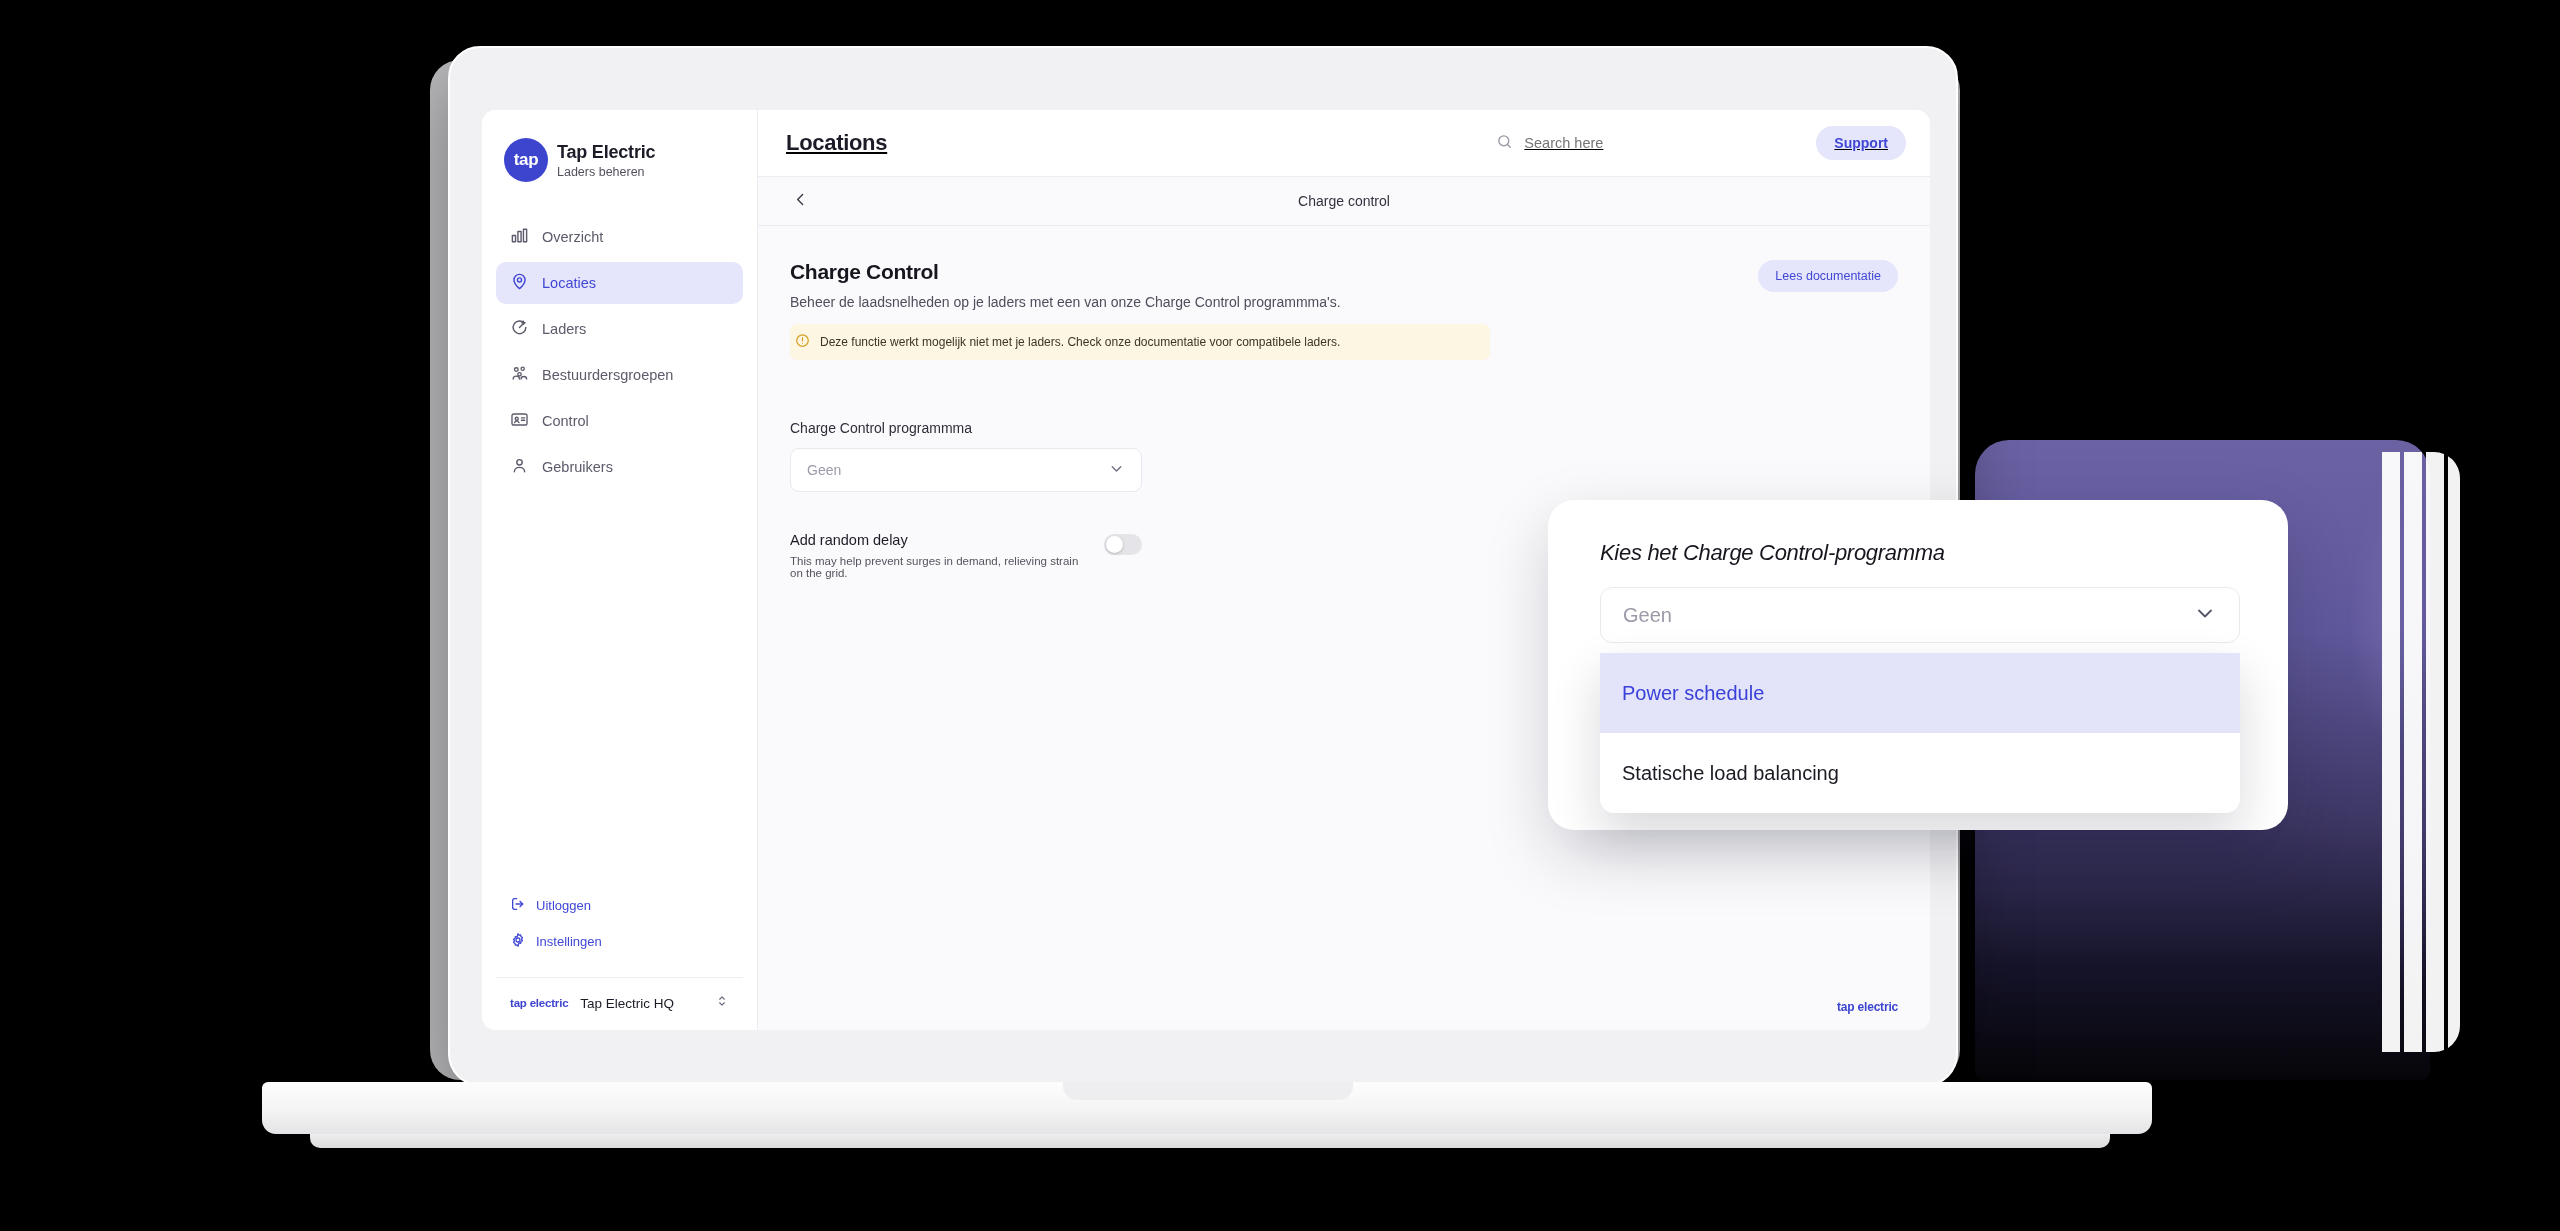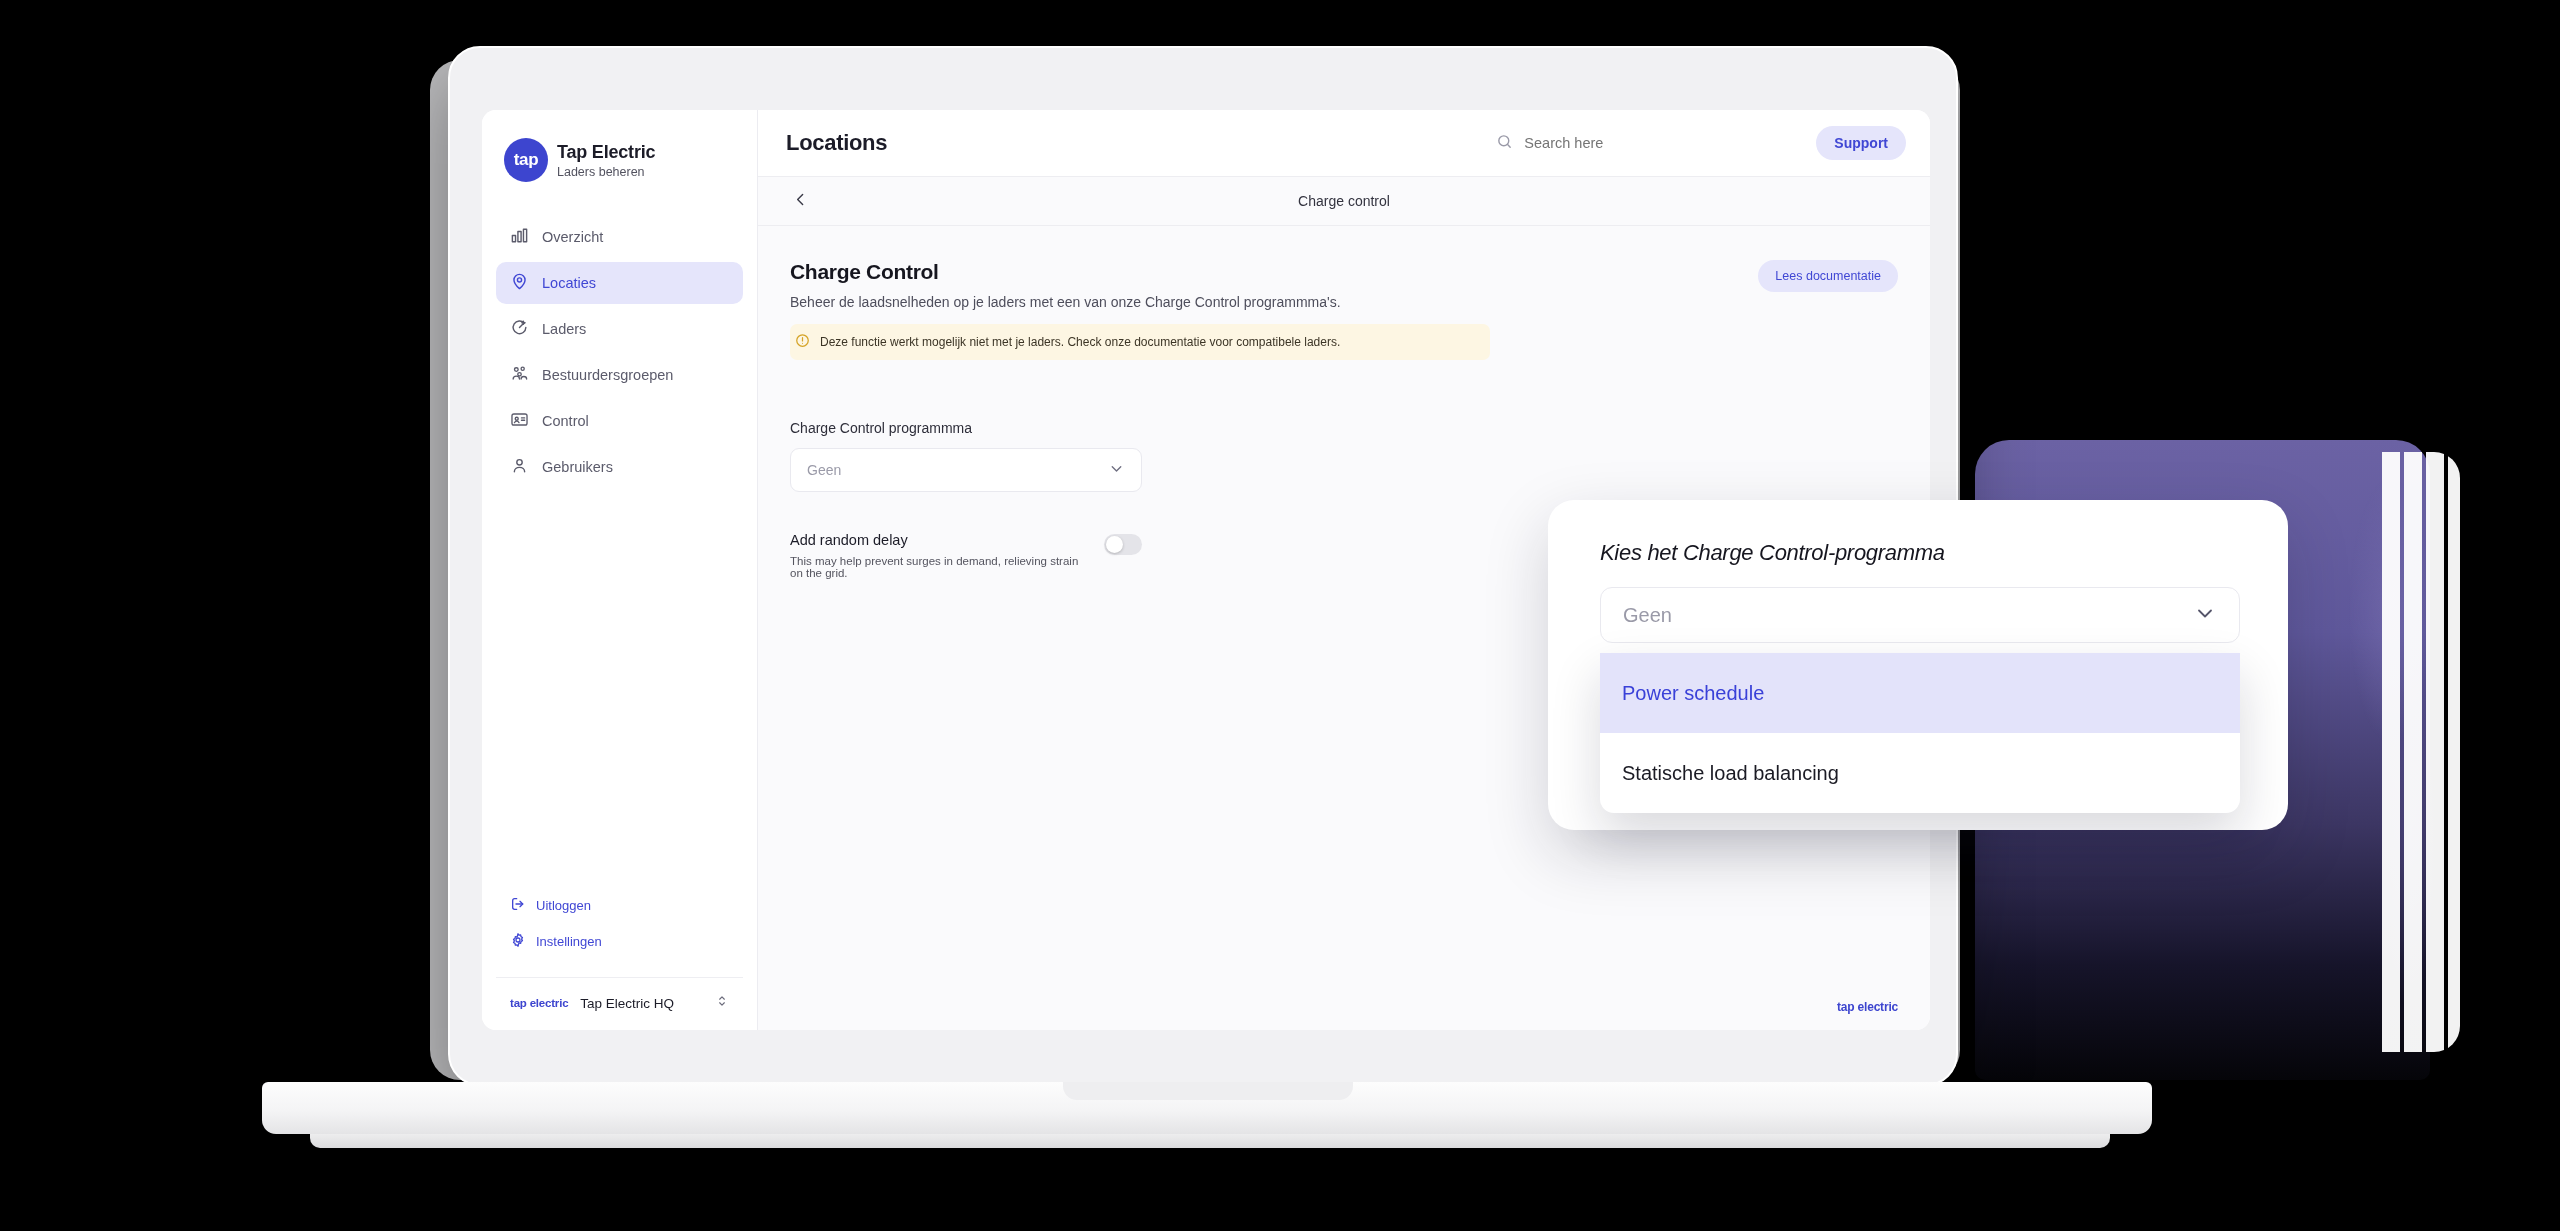--- a/index.html
+++ b/index.html
@@ -168,21 +168,21 @@
   .org-logo { font-size: 11.5px; font-weight: 700; color: #3d45cf; letter-spacing: -0.2px; }
   .org-name { font-size: 13.5px; color: #1c1c28; flex: 1; }
   .org-caret { color: #6b6b7b; }
 
   
   .main { flex: 1; display: flex; flex-direction: column; background: #fafafc; min-width: 0; }
 
   .topbar {
     height: 66px; background: #ffffff;
     display: flex; align-items: center; justify-content: space-between;
-    padding: 0 24px 0 28px; flex-shrink: 0;
+    padding: 0 24px 0 28px; flex-shrink: 0; text-decoration: underline;
   }
   .page-title { font-size: 22px; font-weight: 700; color: #1c1c28; letter-spacing: -0.3px; }
   .topbar-right { display: flex; align-items: center; gap: 20px; }
   .search-box { display: flex; align-items: center; gap: 11px; width: 300px; }
   .search-box svg { width: 17px; height: 17px; color: #9a9aa8; flex-shrink: 0; }
   .search-input {
     border: none; outline: none; background: transparent;
     font-size: 14.5px; color: #9a9aa8; width: 100%;
     font-family: "Liberation Sans", sans-serif;
   }

